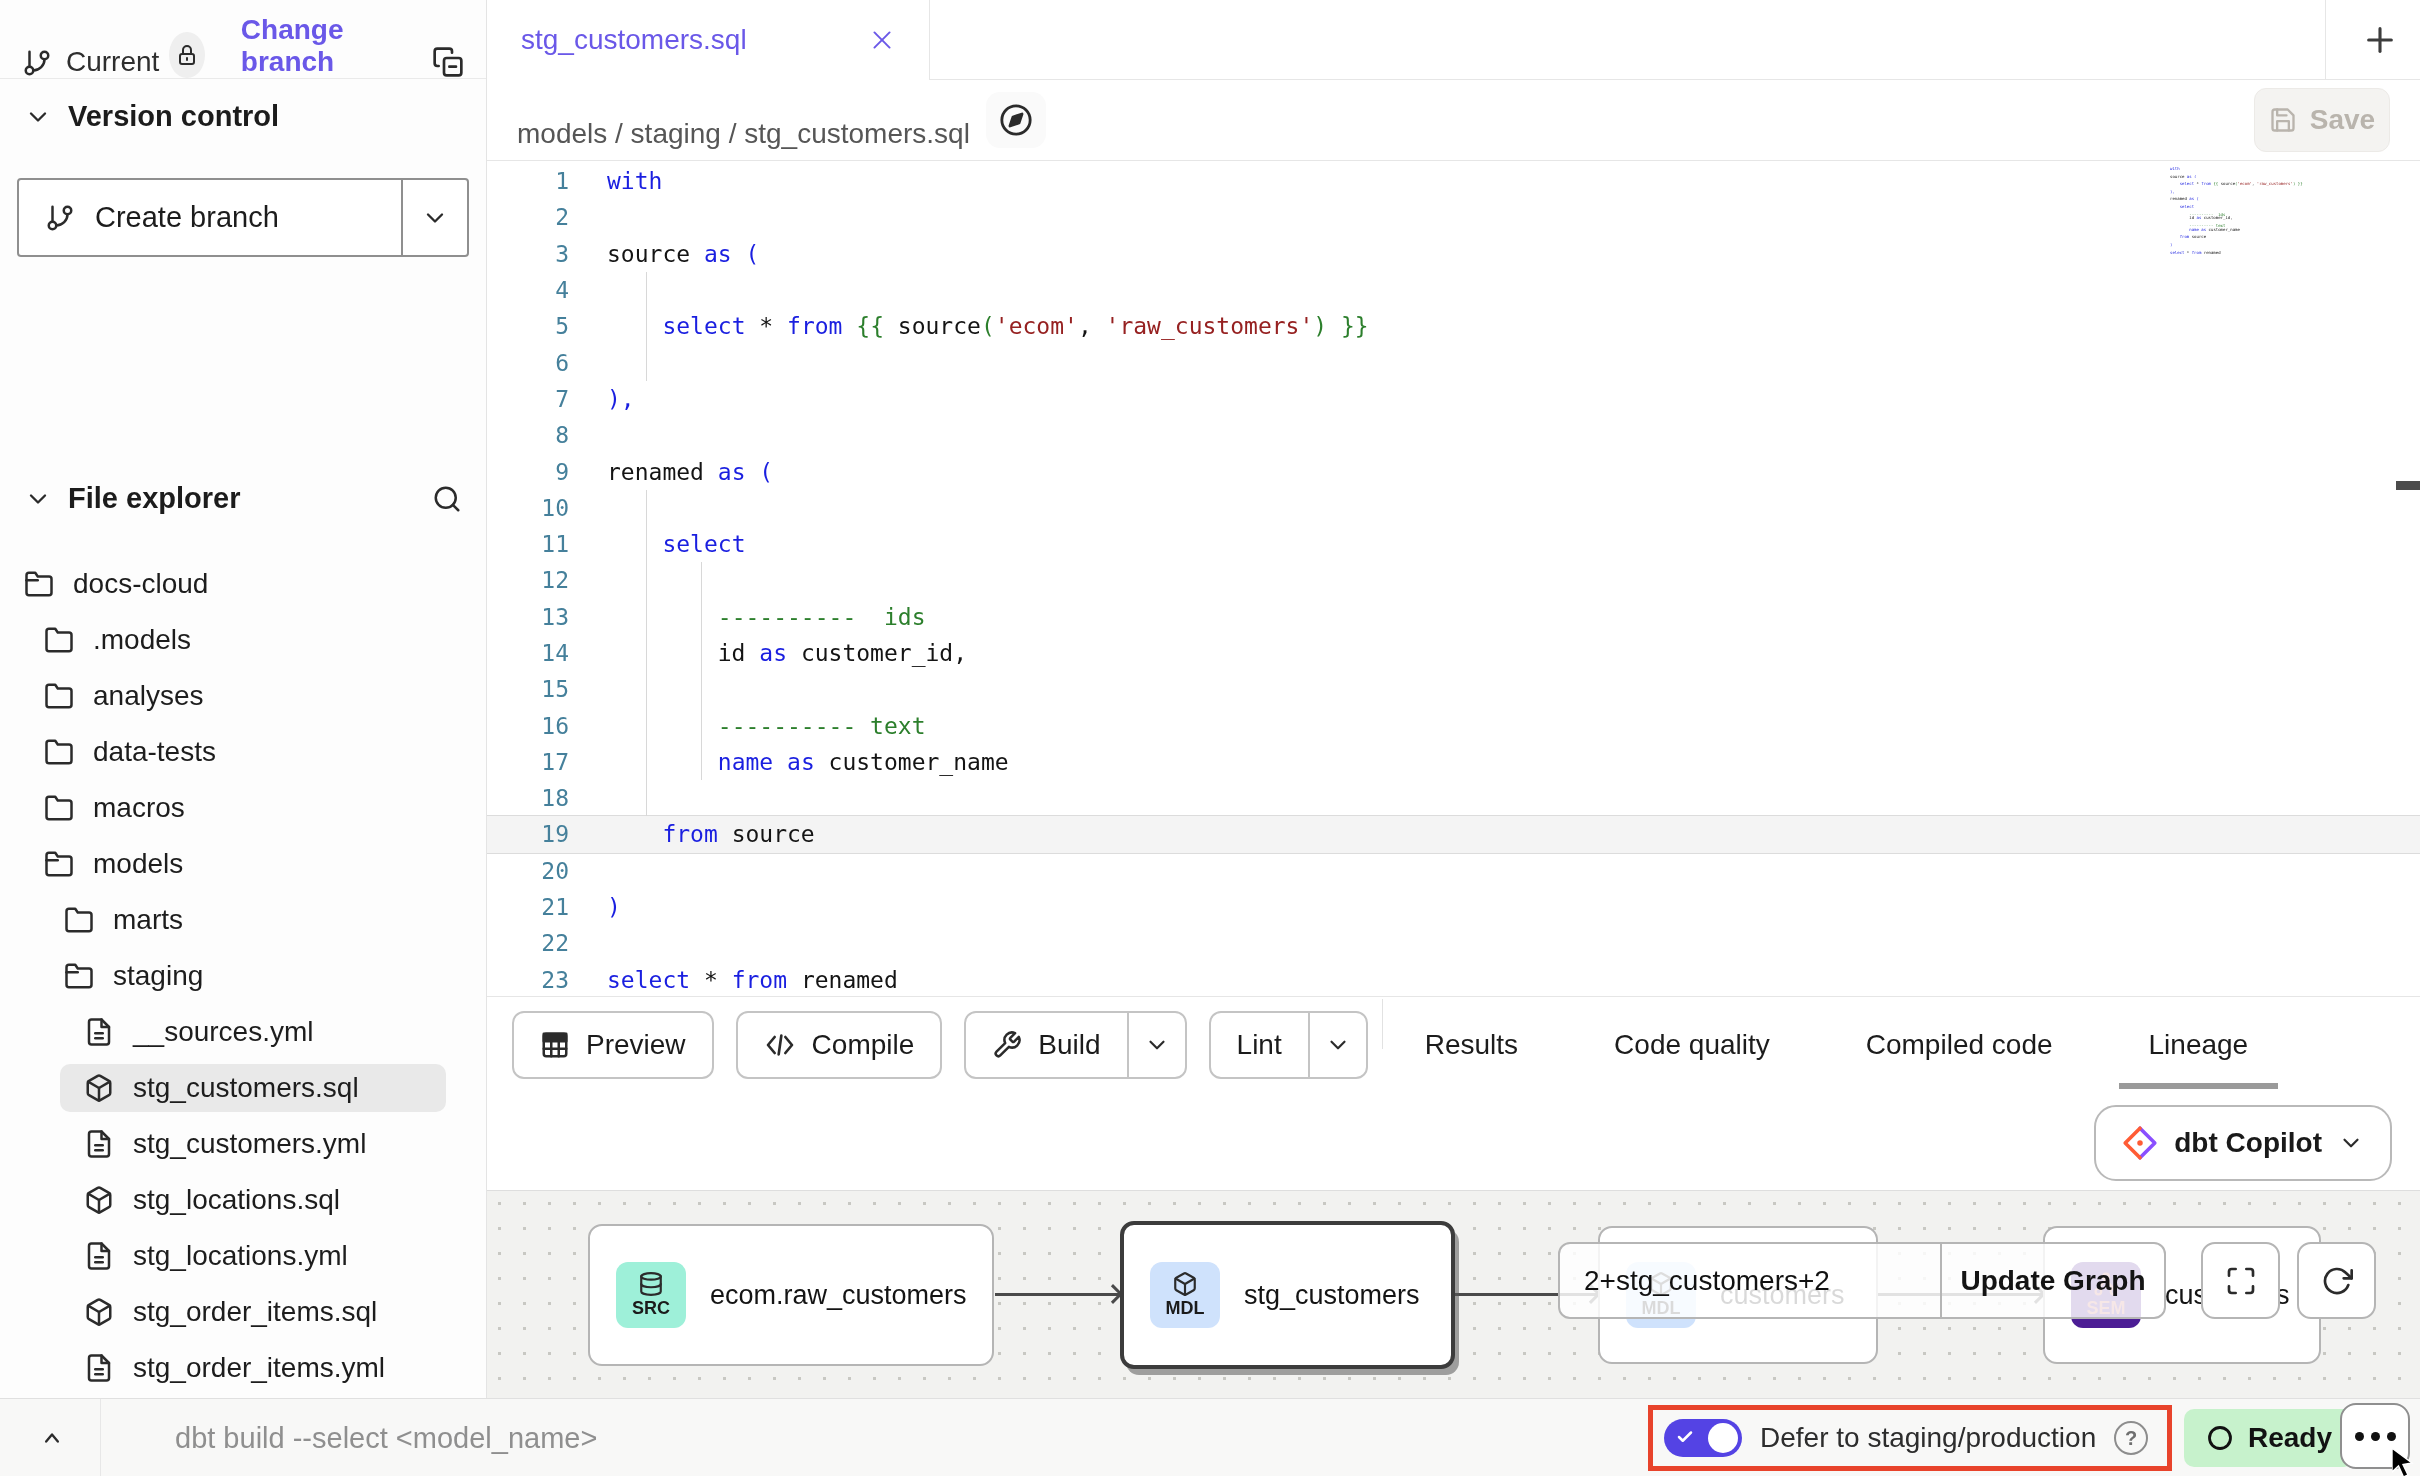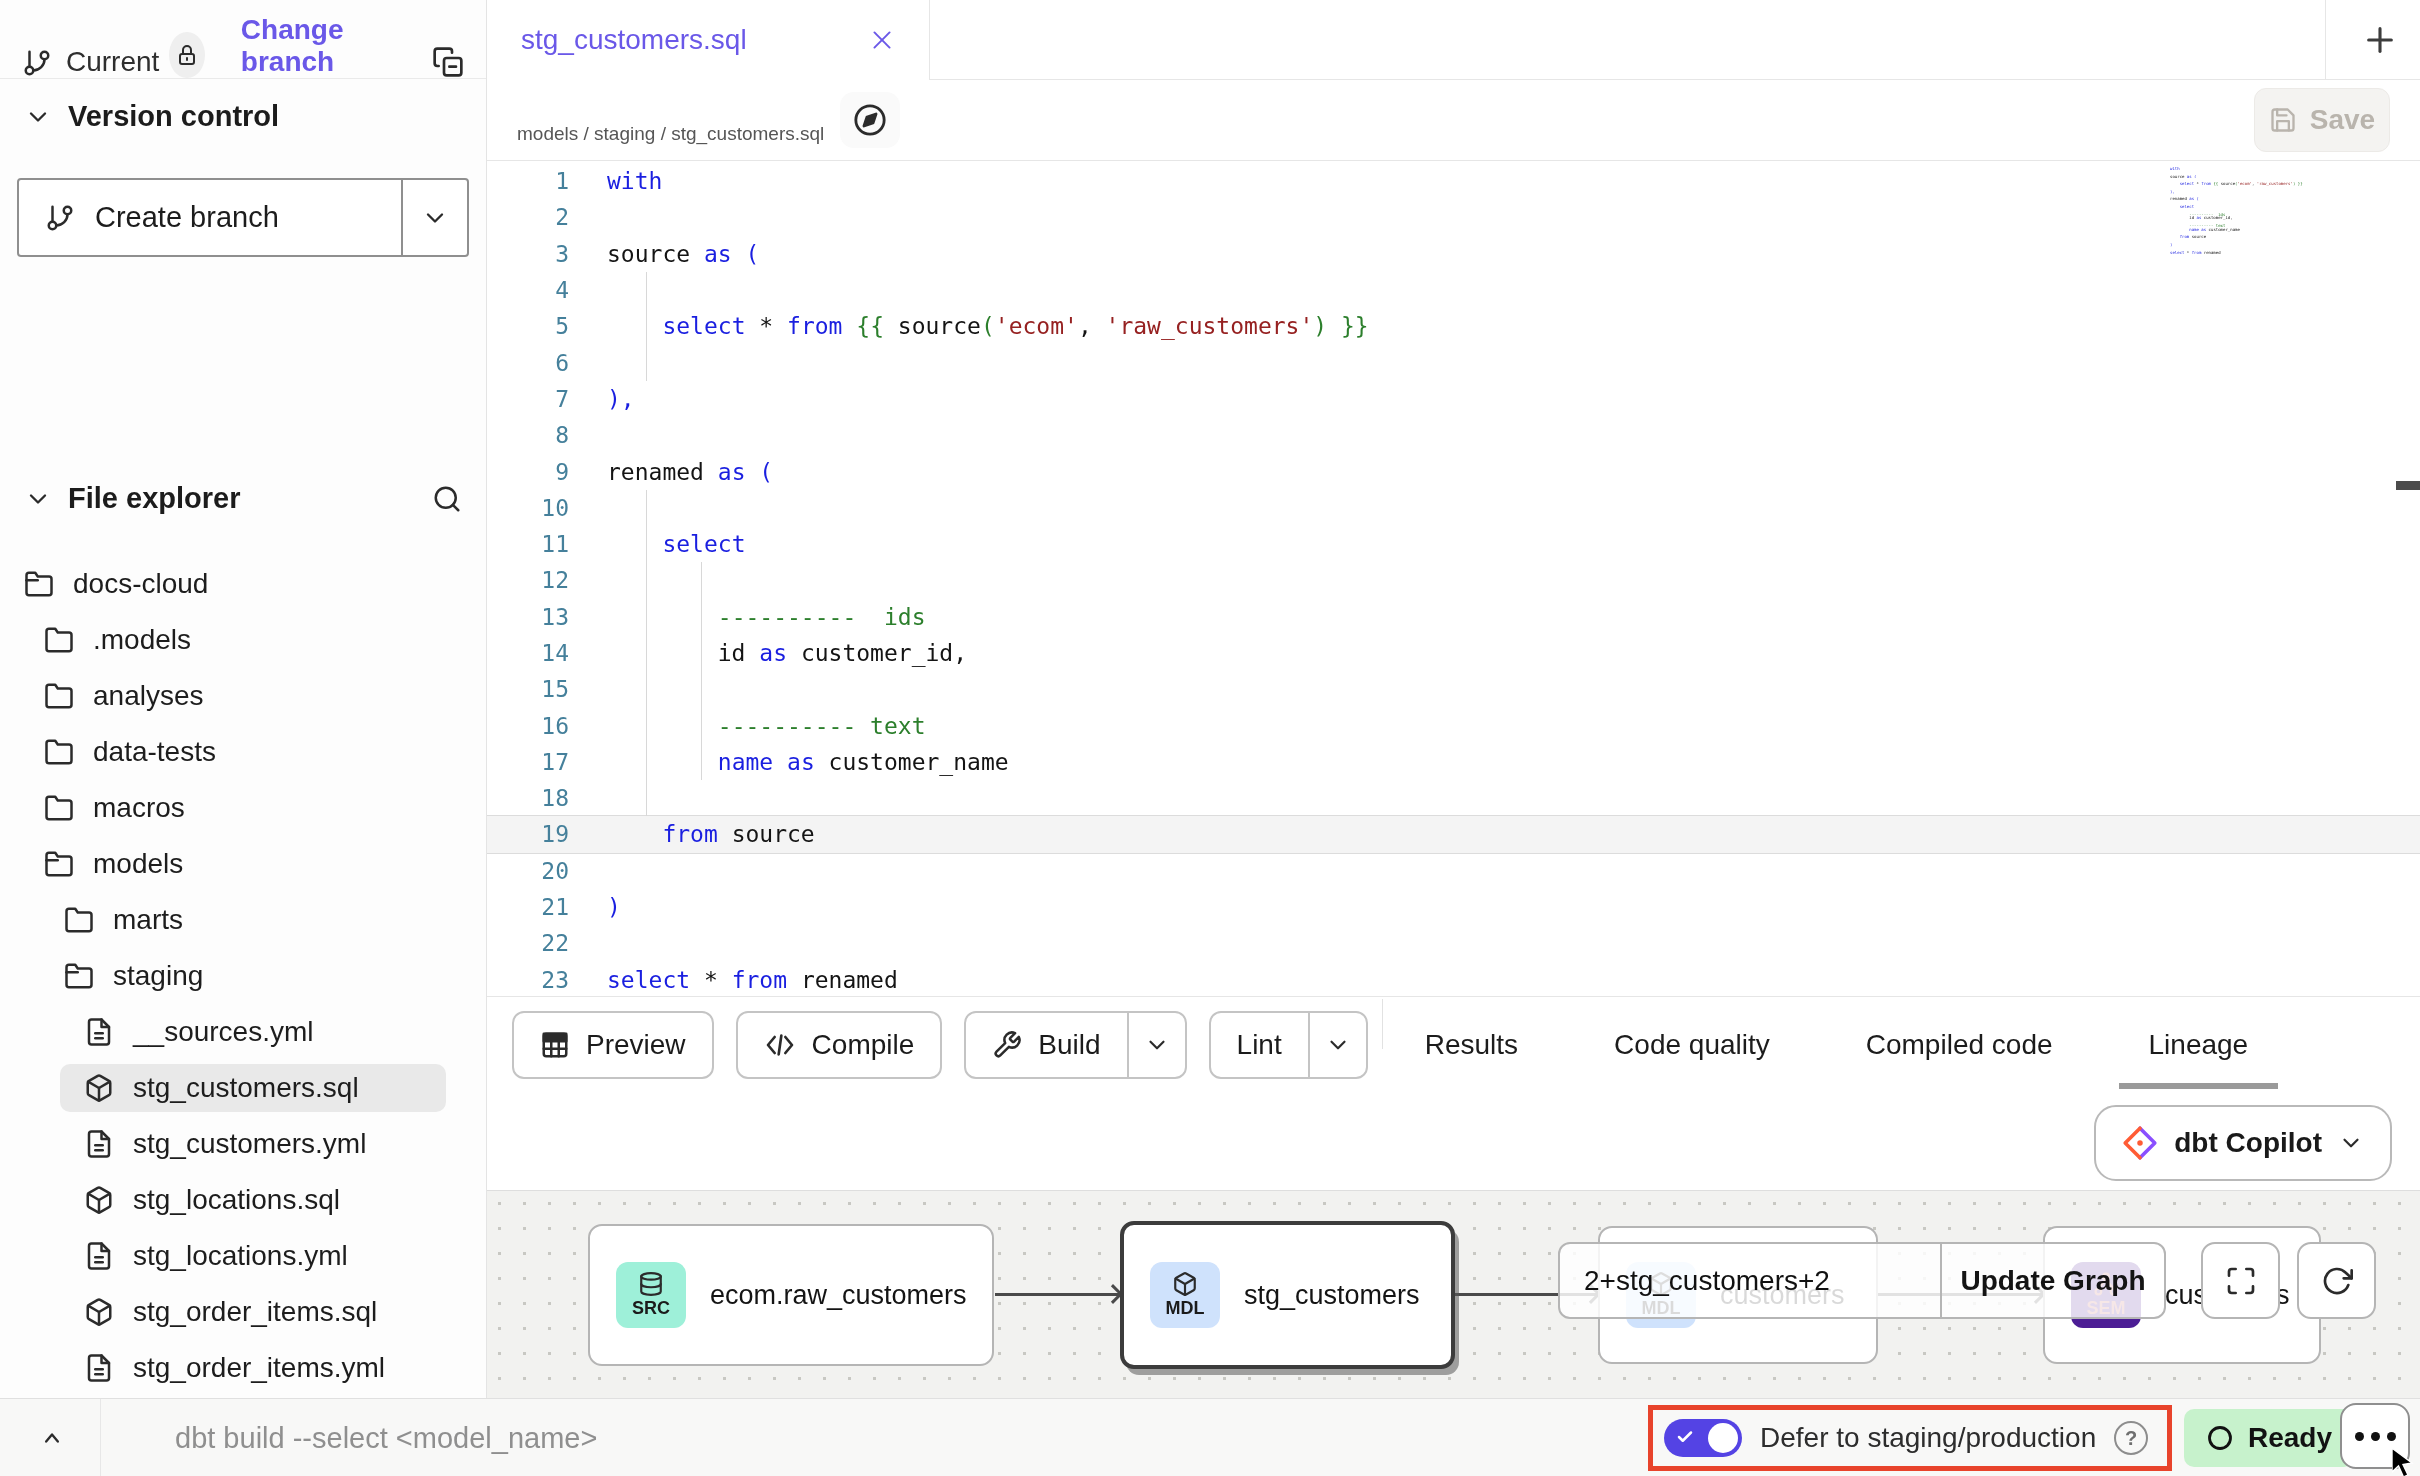--- a/index.html
+++ b/index.html
@@ -38,21 +38,21 @@
   
   .tabstrip { position:absolute; left:487px; top:0; right:0; height:80px; background:#fff; border-bottom:1px solid #e6e6e6; }
   .tab-active { position:absolute; left:0; top:0; width:443px; height:80px; border-right:1px solid #e6e6e6; display:flex; align-items:center; padding:0 34px; background:#fff; }
   .tab-active .tt { color:#6a58e8; font-size:28px; font-weight:500; }
   .tab-close { margin-left:auto; }
   .tab-div { position:absolute; left:1838px; top:0; height:80px; width:1px; background:#e6e6e6; }
   .newtab { position:absolute; left:1866px; top:13px; width:54px; height:54px; display:flex; align-items:center; justify-content:center; }
 
   
   .crumb-row { position:absolute; left:487px; top:80px; right:0; height:81px; background:#fff; border-bottom:1px solid #e6e6e6; display:flex; align-items:center; padding:0 30px; }
-  .crumb { font-size:19px; color:#565656;margin-top:28px; }
+  .crumb { font-size:28px; color:#565656;margin-top:28px; }
   .compass-btn { width:60px; height:56px; border-radius:14px; background:#fafafa; display:flex; align-items:center; justify-content:center; margin-left:16px; }
   .save-btn { margin-left:auto; width:136px; height:64px; border-radius:12px; background:#f4f3f1; border:1px solid #eceae7; display:flex; align-items:center; justify-content:center; gap:13px; font-size:28px; font-weight:600; color:#b9b4ad; }
   .save-btn svg { stroke:#b9b4ad; }
 
   
   .editor { position:absolute; left:487px; top:161px; right:0; height:835px; background:#fff; font-family:"DejaVu Sans Mono", monospace; }
   .code-rows { position:absolute; left:0; top:2px; right:0; bottom:0; }
   .crow { display:flex; height:36.3px; align-items:center; position:relative; }
   .crow.hl { background:#f4f4f4; box-shadow:0 1px 0 #dcdcdc, 0 -1px 0 #dcdcdc; }
   .ln { width:120px; flex:none; text-align:right; padding-right:38px; color:#45809b; font-size:23px; }

